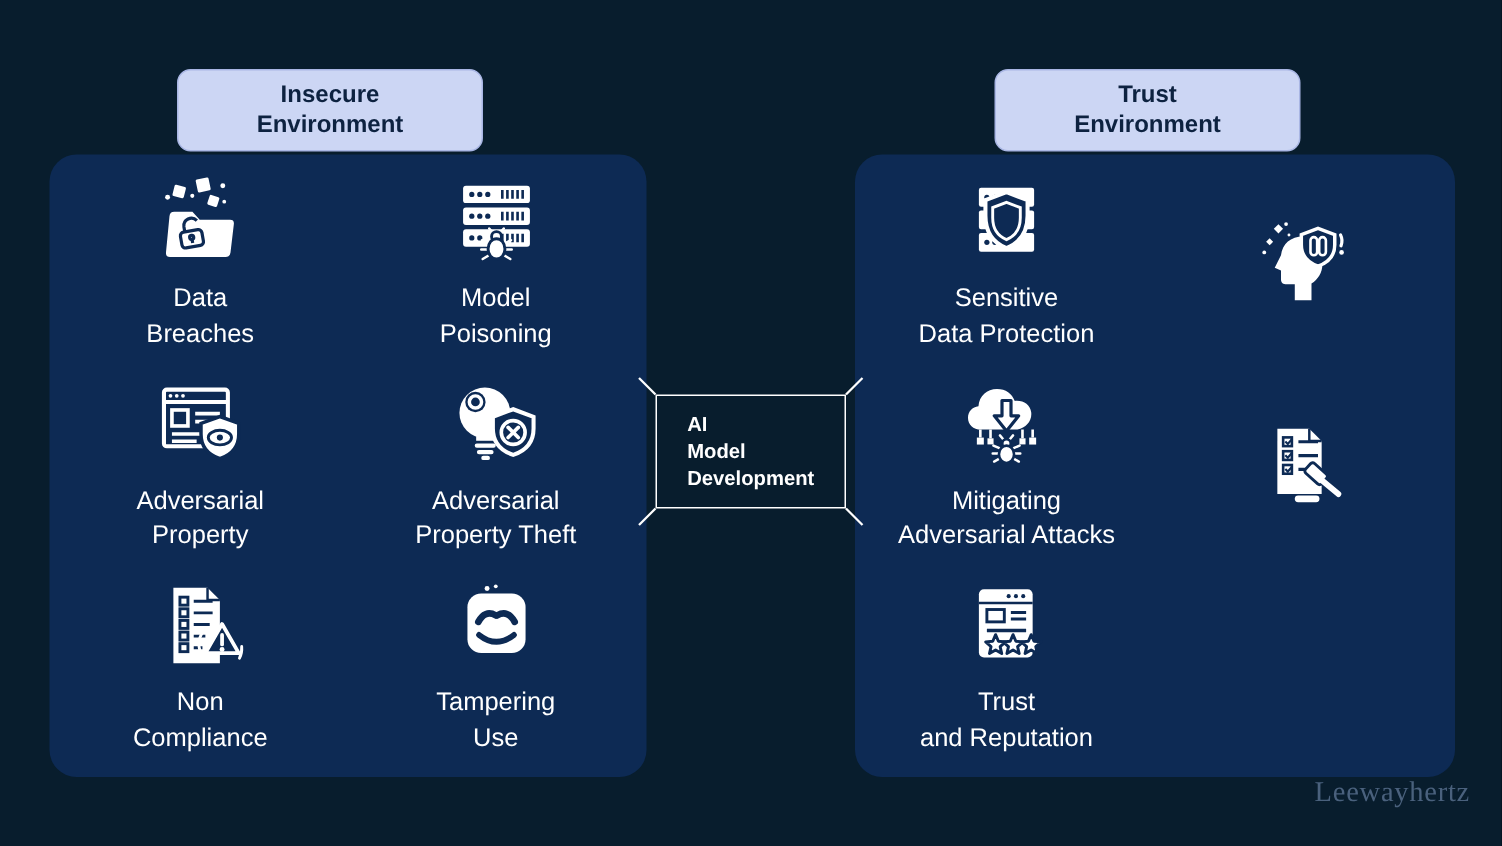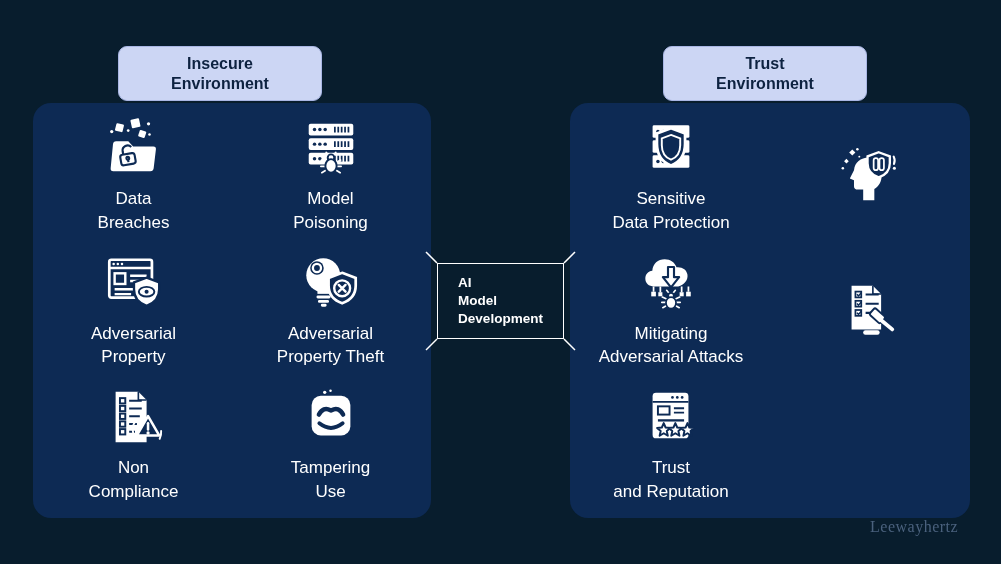--- a/index.html
+++ b/index.html
@@ -23,22 +23,22 @@
   .panel.left{left:33px;width:398px;}
   .panel.right{left:570px;width:400px;}
   .cell{display:flex;flex-direction:column;align-items:center;justify-content:center;gap:8px;}
   .icon{width:62px;height:62px;display:block;}
   .label{color:var(--ink);font-size:17px;line-height:1.4;text-align:center;white-space:pre-line;}
   .connector{position:absolute;left:422px;top:247px;width:158px;height:108px;}
   .center-box{position:absolute;left:437px;top:263px;width:127px;height:76px;
     border:1.5px solid var(--ink);box-sizing:border-box;display:flex;align-items:center;
     justify-content:center;color:var(--ink);font-size:13.5px;
     font-weight:bold;line-height:1.35;white-space:pre-line;}
-  .watermark{position:absolute;left:870px;top:518px;width:110px;
-    font-family:"Liberation Serif","DejaVu Serif",serif;font-size:16px;
+  .watermark{position:absolute;left:870px;top:518px;width:110px;text-align:right;
+    font-family:"Liberation Serif","DejaVu Serif",serif;font-size:19px;
     color:var(--watermark);letter-spacing:.5px;}
 </style>
 </head>
 <body>
 
 <svg width="0" height="0" style="position:absolute" aria-hidden="true">
   <defs>
     <symbol id="sym-data-breach" viewBox="0 0 64 64">
       <g fill="var(--ink)">
         <rect x="13" y="7" width="8" height="8" rx="1" transform="rotate(14 17 11)"></rect>

